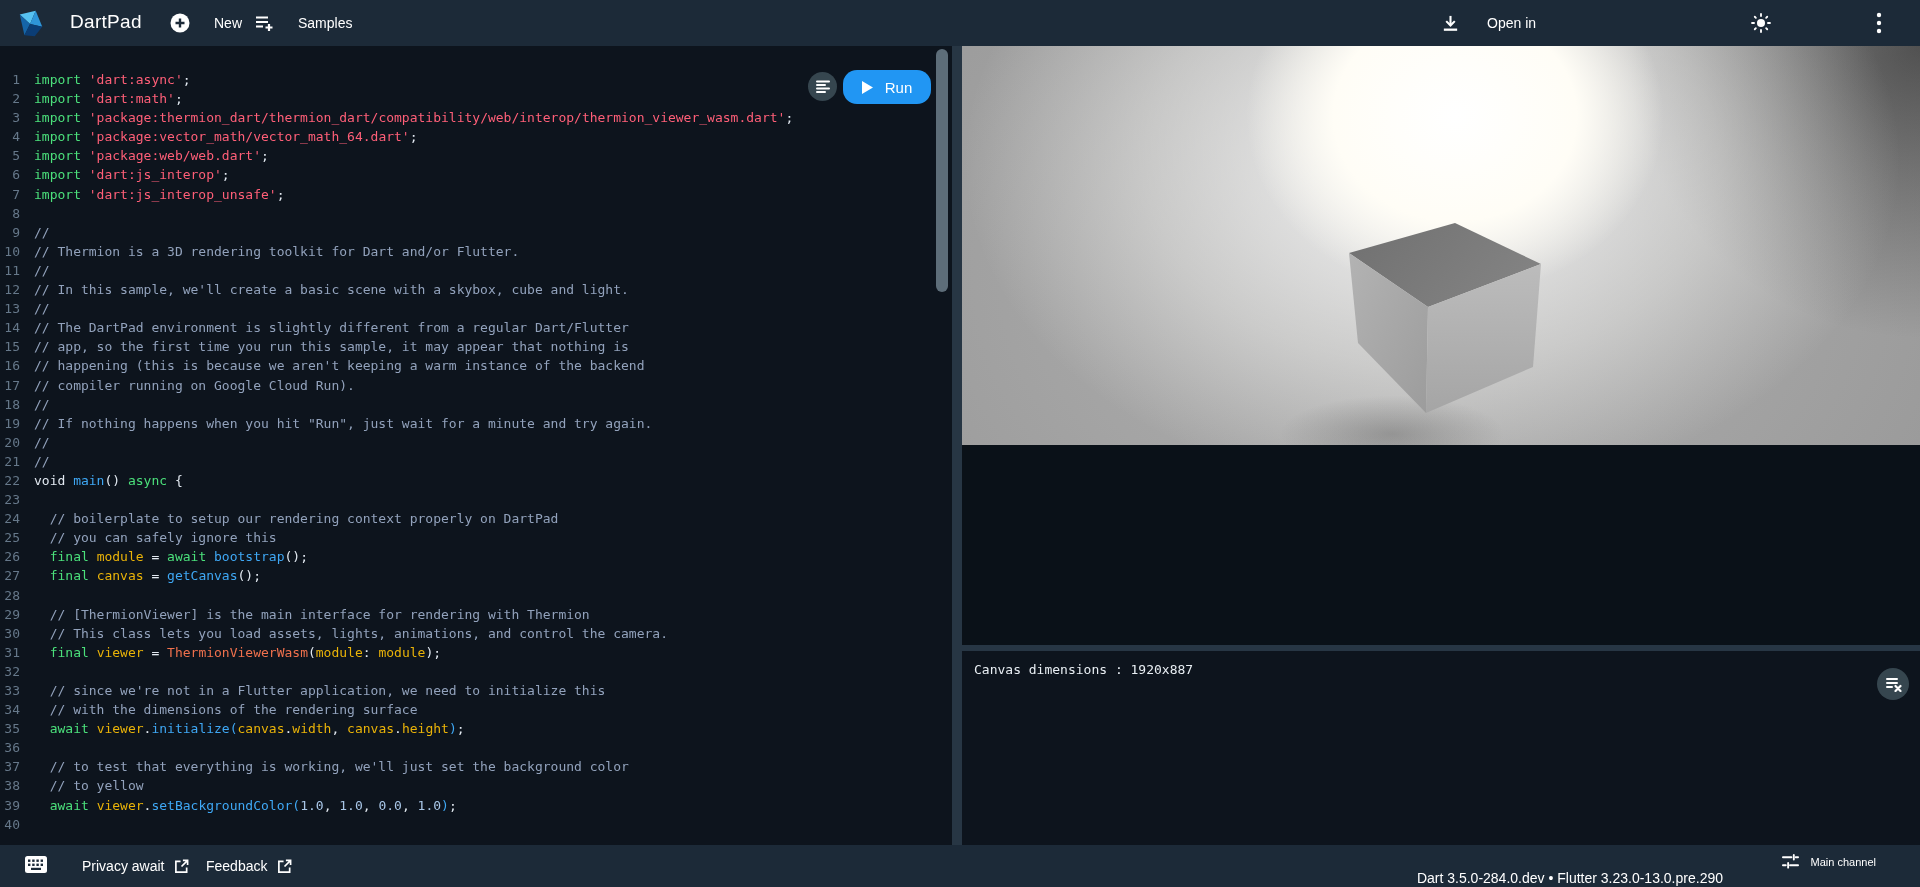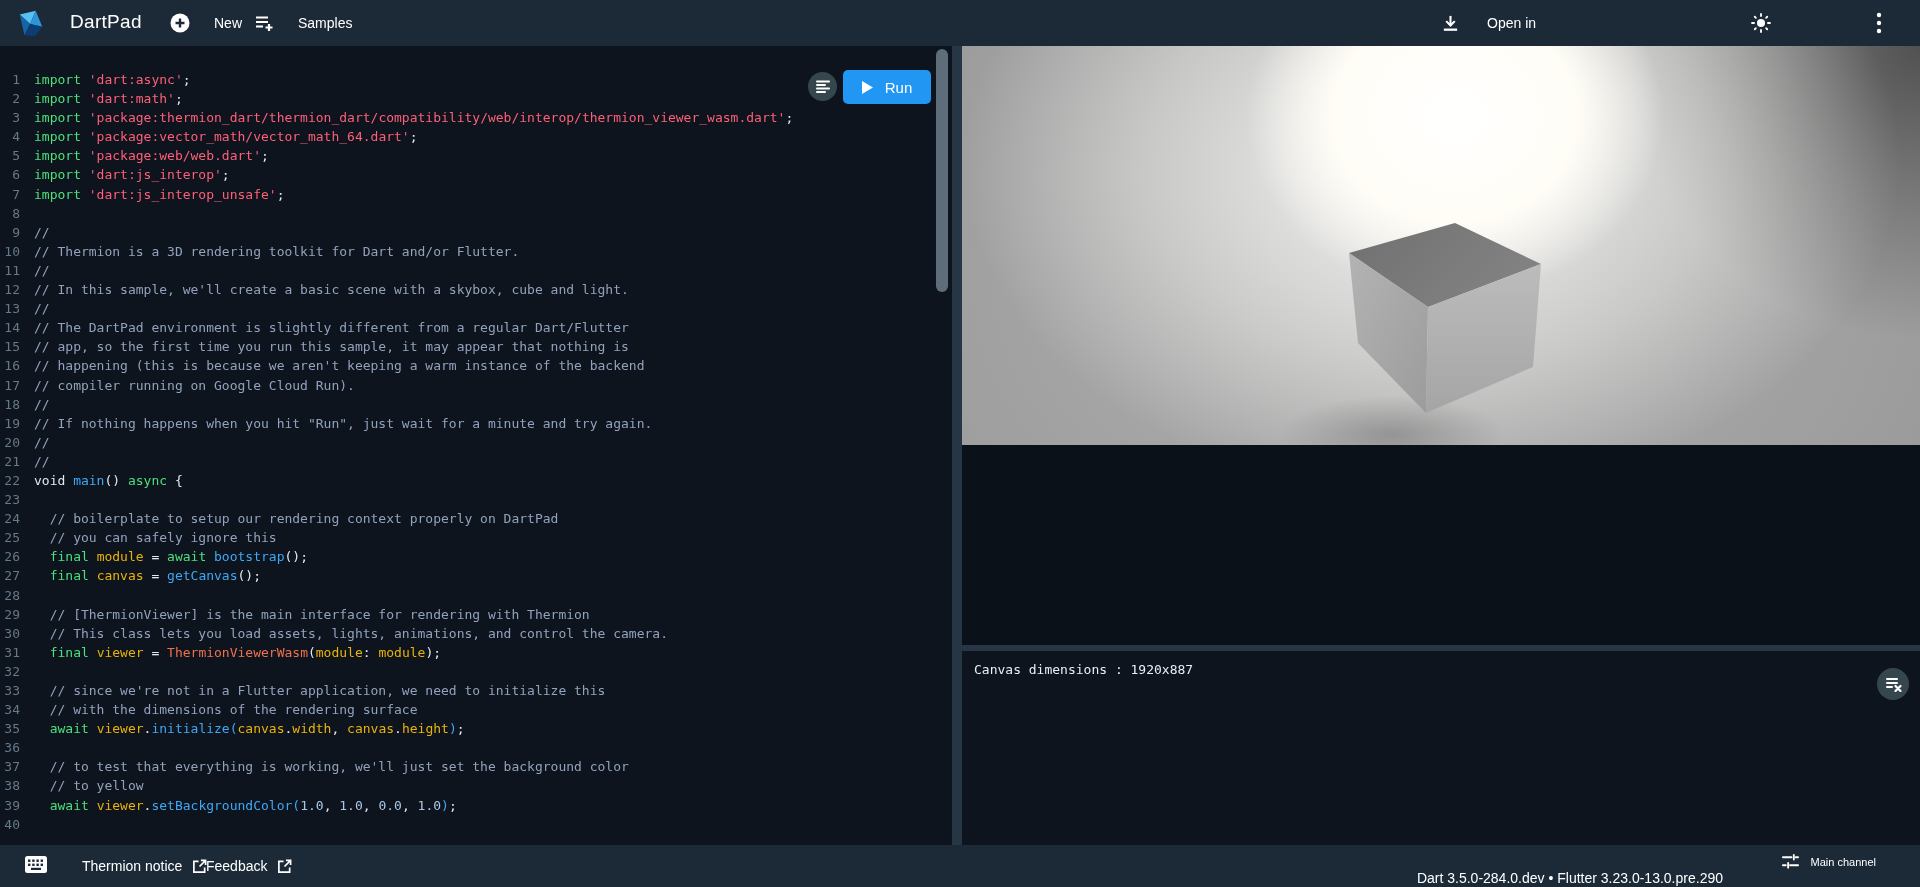--- a/index.html
+++ b/index.html
@@ -45,21 +45,21 @@
   .tk-v { color:#eab308; }
   .tk-t { color:#f0714d; }
   .tk-n { color:#a9c7e8; }
   .scroll-thumb { position:absolute; right:4px; top:3px; width:12px; height:243px;
                   background:#5d6d79; border-radius:6px; cursor:pointer; }
 
   .format-btn { position:absolute; left:808px; top:26px; width:29px; height:29px;
                 border-radius:50%; background:#36464f; border:none; cursor:pointer;
                 display:flex; align-items:center; justify-content:center; }
   .run-btn { position:absolute; left:843px; top:24px; width:88px; height:34px;
-             border-radius:5px; background:#2196f3; border:none; cursor:pointer;
+             border-radius:14px; background:#2196f3; border:none; cursor:pointer;
              display:flex; align-items:center; justify-content:center; gap:12px;
              color:#ffffff; font-size:15px; font-family:"Liberation Sans",sans-serif; }
 
   
   .render-canvas { position:absolute; left:0; top:0; width:958px; height:399px;
     background:
       radial-gradient(ellipse 160px 55px at 430px 388px, rgba(55,55,55,.28), rgba(55,55,55,0) 70%),
       radial-gradient(ellipse 290px 250px at 493px 70px, #ffffff 0%, #fffdf6 42%, rgba(255,253,245,0) 72%),
       radial-gradient(ellipse 600px 430px at 470px 115px, rgba(255,255,255,.88) 0%, rgba(242,242,240,.45) 48%, rgba(205,205,205,0) 78%),
       radial-gradient(circle 430px at 100% 0%, rgba(15,15,15,.52), rgba(15,15,15,0) 68%),
@@ -225,21 +225,21 @@
         <rect x="4" y="8.6" width="2.4" height="2.4"></rect>
           <rect x="8.2" y="8.6" width="2.4" height="2.4"></rect>
         <rect x="12.4" y="8.6" width="2.4" height="2.4"></rect>
           <rect x="16.6" y="8.6" width="2.4" height="2.4"></rect>
         <rect x="7" y="12.8" width="10" height="2.2"></rect>
       </g>
     </svg>
   </button>
 
   <a class="flink link-privacy">
-    <span>Thermion notice</span>
+    <span>Privacy await</span>
     <svg width="15" height="15" viewBox="0 0 16 16">
       <path d="M13.5 9 V14 H2 V2.5 H7" fill="none" stroke="#ffffff" stroke-width="1.8"></path>
       <path d="M9.5 1.5 H14.5 V6.5 M14.5 1.5 L8 8" fill="none" stroke="#ffffff" stroke-width="1.8"></path>
     </svg>
   </a>
 
   <a class="flink link-feedback">
     <span>Feedback</span>
     <svg width="15" height="15" viewBox="0 0 16 16">
       <path d="M13.5 9 V14 H2 V2.5 H7" fill="none" stroke="#ffffff" stroke-width="1.8"></path>

